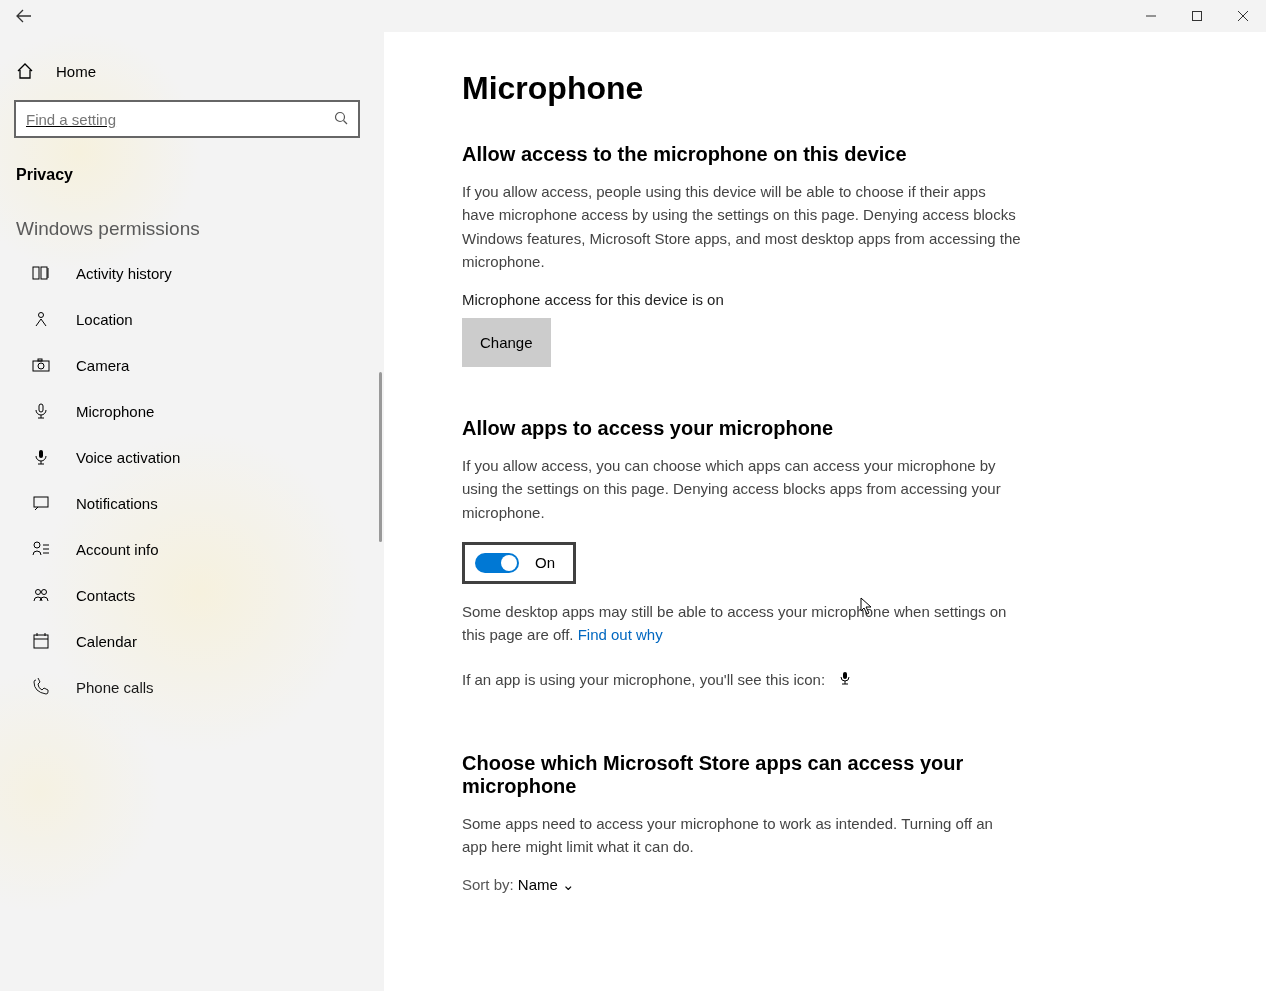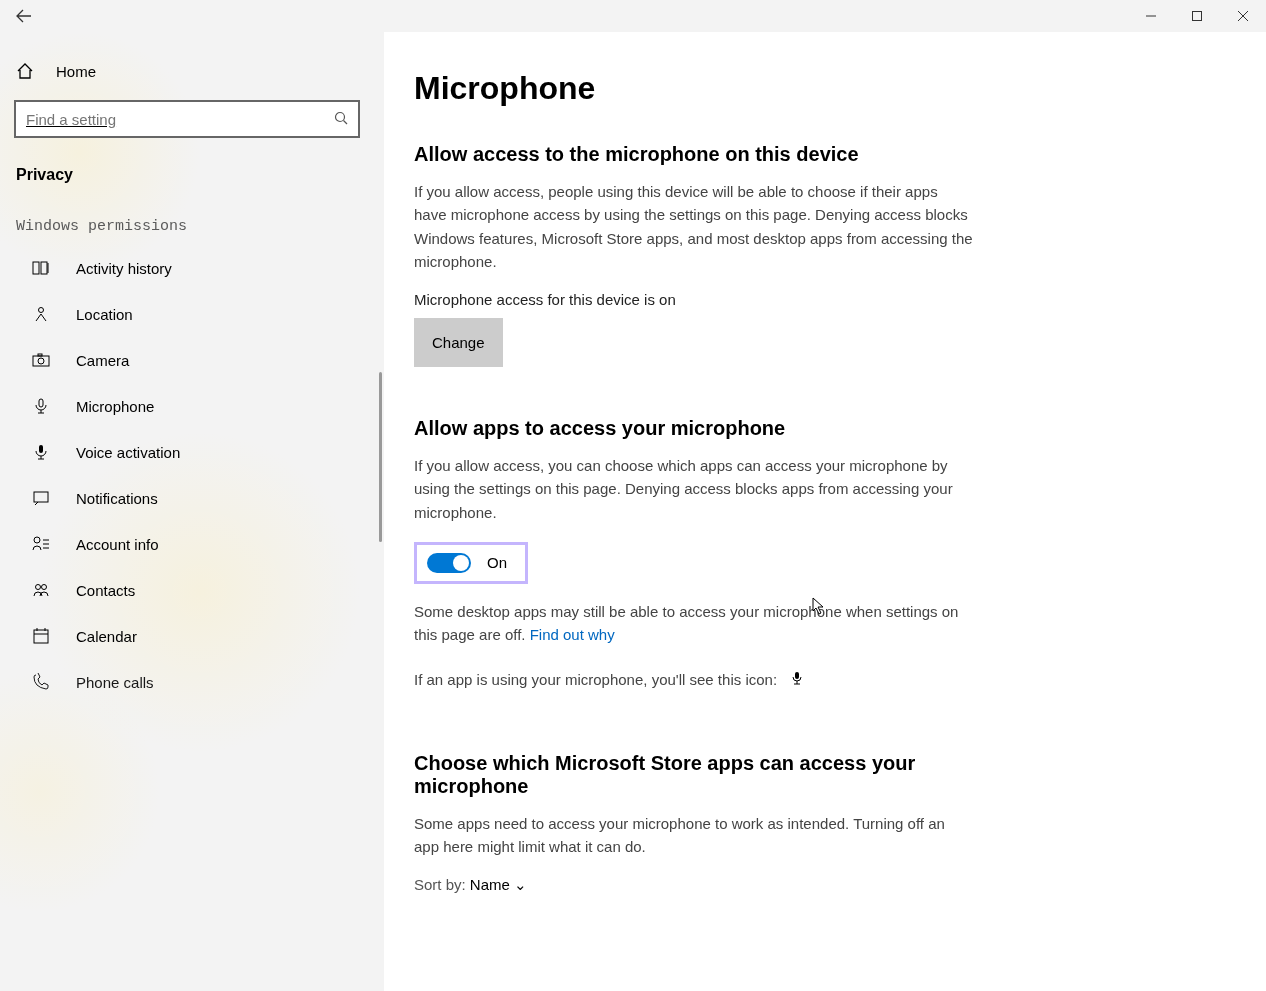--- a/index.html
+++ b/index.html
@@ -22,21 +22,21 @@
   }
   .titlebar .back {
     width: 48px;
     display:flex; align-items:center; justify-content:center;
     font-size:18px; color:#333;
   }
   .titlebar .title { font-size:13px; margin-left:20px; color:#701a75;margin-top:44px; }
   .titlebar .spacer { flex:1; }
   .winbtns { display:flex; }
   .winbtn { width:46px; height:32px; display:flex;align-items:center;justify-content:center; font-size:13px; color:#333; }
-  .content-area { flex:1; display:flex; overflow:hidden; }
+  .content-area { flex:1; display:flex; overflow:hidden;gap:48px; }
   .sidebar {
     width: 384px;
     background: #f3f3f3;
     background-image:
       radial-gradient(circle at 80px 120px, rgba(255,235,160,0.25), transparent 120px),
       radial-gradient(circle at 200px 560px, rgba(255,235,160,0.25), transparent 160px),
       radial-gradient(circle at 40px 760px, rgba(255,235,160,0.2), transparent 120px);
     padding-top: 20px;
     display:flex; flex-direction:column;
     position:relative;
@@ -63,23 +63,22 @@
   }
   .search-box .sicon { color:#555; font-size:14px; }
   .catlabel {
     padding: 12px 16px 10px 16px;
     font-size: 16px;
     font-weight: 600;
     color:#000;
   }
   .grouplabel {
     padding: 24px 16px 10px 16px;
-    font-size: 15px;
+    font-size: 19px;
     color:#5a5a5a;
-    font-family:Liberation Mono, monospace;
   }
   .navitem {
     display:flex; align-items:center;
     padding: 14px 30px;
     gap: 24px;
     font-size: 15px;
     color:#000;
   }
   .navitem .nicon { width:22px; display:flex; justify-content:center; font-size:17px; color:#000;}
   .sidebar-scroll-thumb {
@@ -106,21 +105,21 @@
     background:#ccc;
     border:none;
     padding: 16px 18px;
     font-size:15px;
     color:#000;
     margin-bottom: 50px;
   }
   .toggle-row {
     display:flex; align-items:center; gap:16px;
     padding: 8px 10px 8px 10px;
-    border: 3px solid #c4b5fd;
+    border: 3px solid #404040;
     width: 114px;
     margin-bottom: 16px;
     position:relative;
   }
   .toggle {
     width:44px; height:20px; border-radius:10px;
     background:#0078d4;
     position:relative;
   }
   .toggle .knob {

